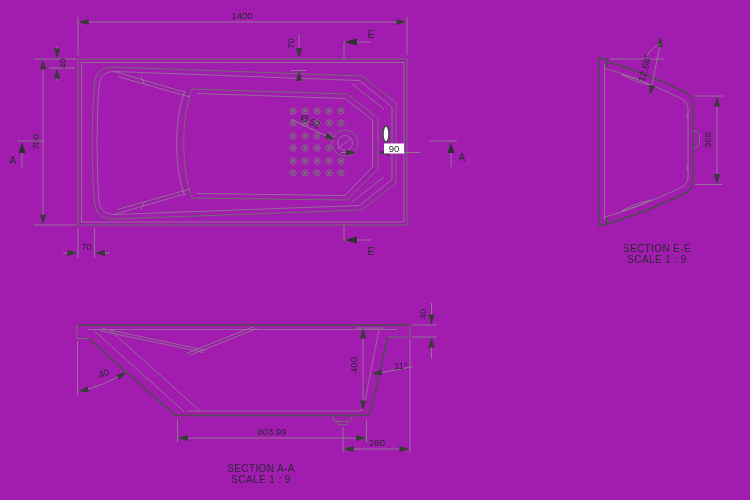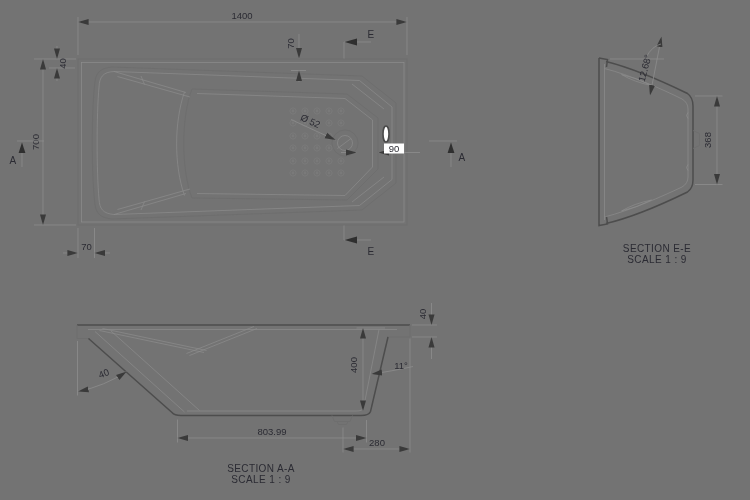--- a/index.html
+++ b/index.html
@@ -1,16 +1,16 @@
 <!DOCTYPE html>
 <html><head>
 <meta charset="utf-8">
 <style>
   html,body{margin:0;padding:0;background:#ffffff;}
-  .stage{position:relative;width:750px;height:500px;background:#737373;overflow:hidden;}
+  .stage{position:relative;width:750px;height:500px;background:#a21caf;overflow:hidden;}
   svg{display:block;}
   .geo{stroke:#6e6e6e;fill:none;stroke-width:1;}
   .geo-thick{stroke:#4d4d4d;fill:none;stroke-width:1.5;}
   .geo-thin{stroke:#8d8d8d;fill:none;stroke-width:0.7;}
   .dimline{stroke:#8f8f8f;fill:none;stroke-width:0.75;}
   .dim{font:9.5px "Liberation Sans", sans-serif;fill:#2b2b33;}
   .lbl{font:10px "Liberation Sans", sans-serif;fill:#2b2b33;letter-spacing:0.4px;}
   .secarrow{fill:#2f2f2f;stroke:none;}
   .whitebg{fill:#ffffff;stroke:none;}
 </style>

